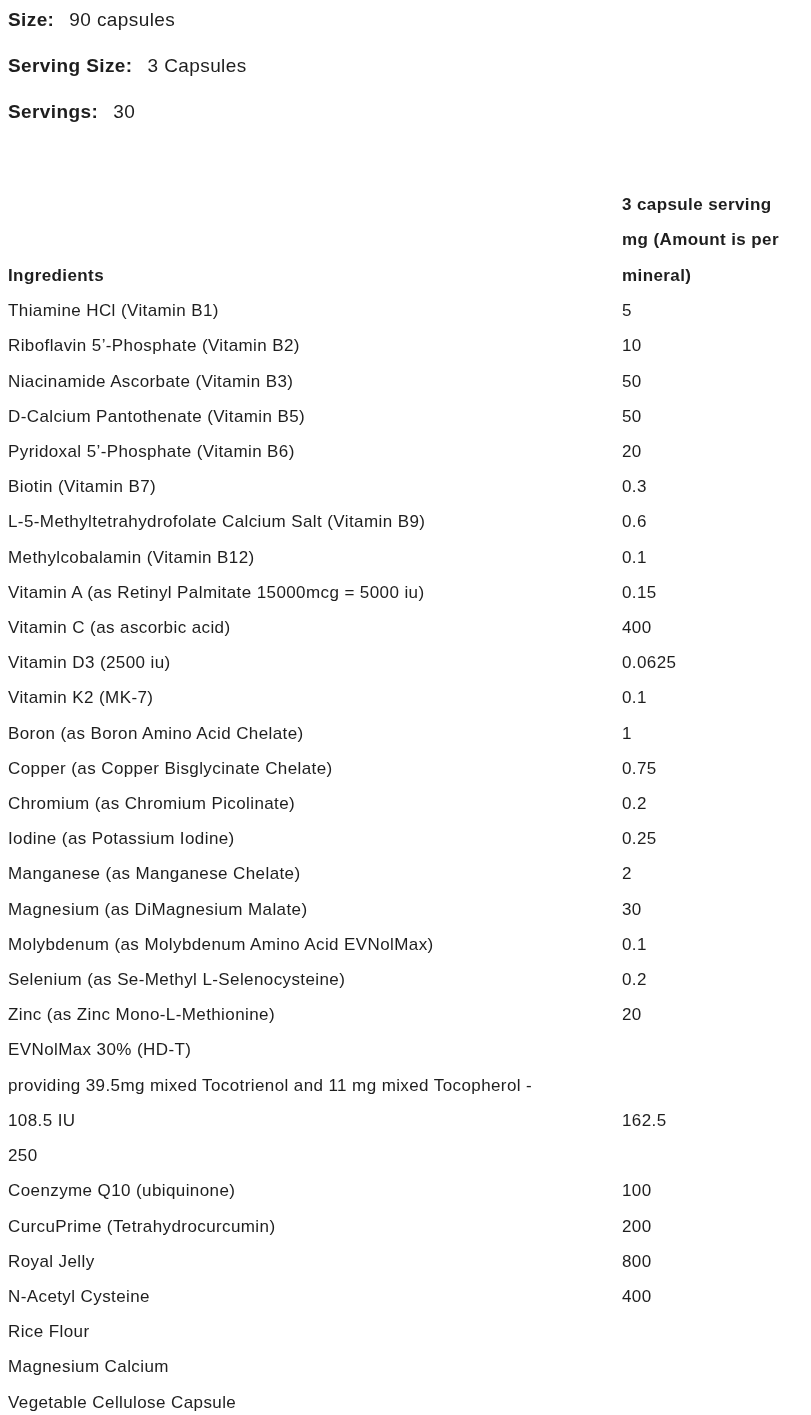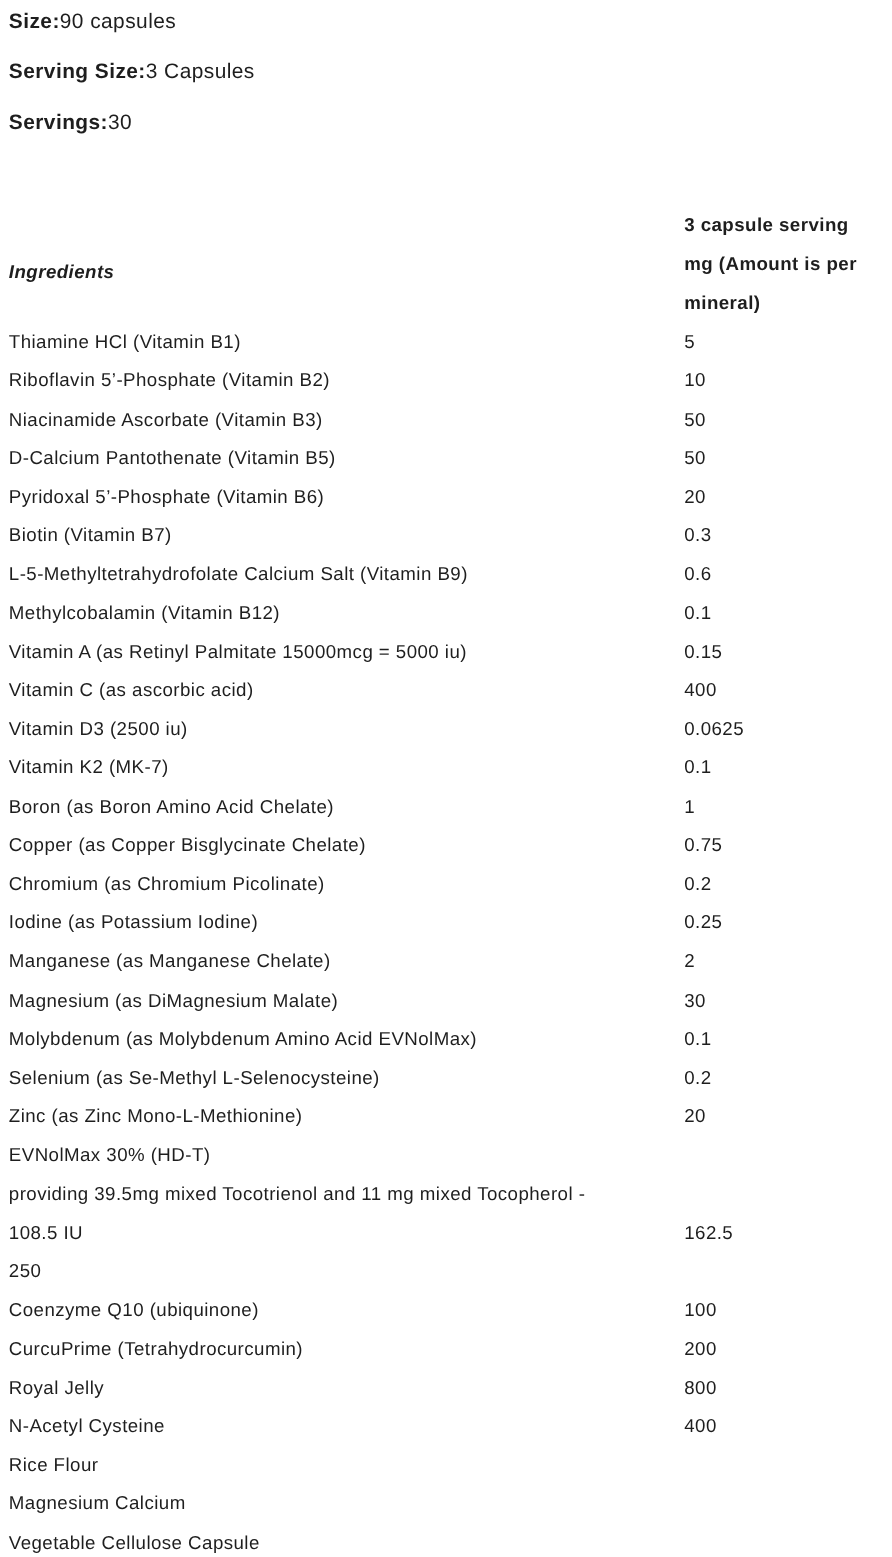--- a/index.html
+++ b/index.html
@@ -23,21 +23,21 @@
     line-height: 22px;
     letter-spacing: 0.4px;
   }
   .info-line:not(:last-child) {
     margin-bottom: 24px;
   }
   .info-label {
     font-weight: 700;
   }
   .info-value {
-    margin-left: 0;
+    margin-left: 15px;
     font-weight: 400;
   }
   .ingredients-table {
     margin-top: 64px;
     font-size: 17px;
     letter-spacing: 0.4px;
   }
   .header-row {
     display: flex;
     align-items: stretch;
@@ -47,24 +47,23 @@
   .col-name {
     flex: 0 0 614px;
     width: 614px;
   }
   .col-amount {
     flex: 1 1 auto;
     min-width: 0;
   }
   .header-row .col-name {
     display: flex;
-    align-items: center;
+    align-items: flex-end;
     padding-top: 16px;
     box-sizing: border-box;
-    font-style: italic;
   }
   .header-row .col-amount {
     white-space: pre-line;
   }
   .row {
     display: flex;
     align-items: flex-end;
     line-height: 35.2px;
     font-weight: 400;
   }

